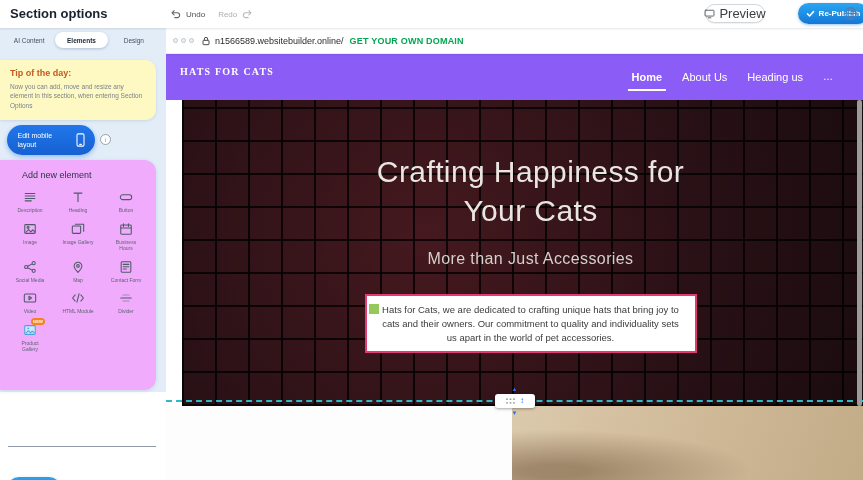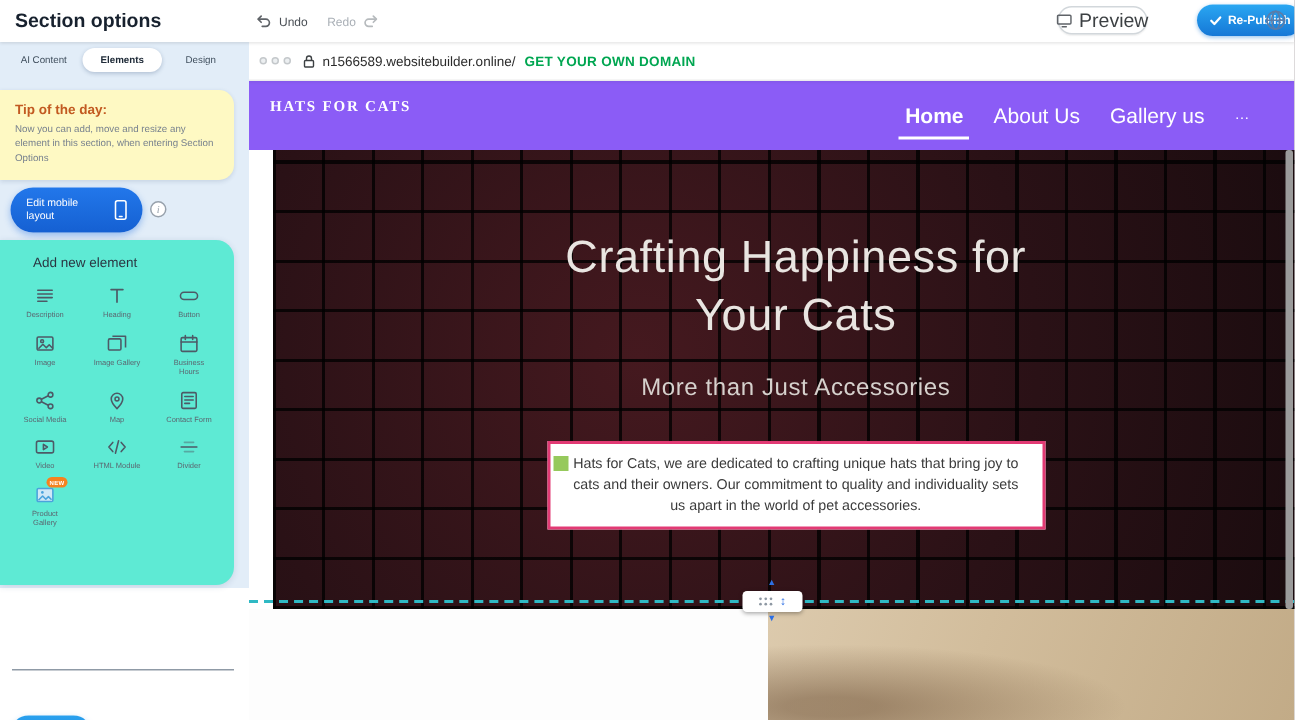--- a/index.html
+++ b/index.html
@@ -38,21 +38,21 @@
   .tip-body { font-size:6.5px; color:#78828e; line-height:1.45; }
 
   .btn-mobile { position:absolute; top:97px; left:7px; width:88px; height:30px; border-radius:16px;
                 background:linear-gradient(180deg,#2277ea,#1560d2); color:#fff; font-size:7px;
                 display:flex; align-items:center; justify-content:center; gap:6px;
                 box-shadow:0 2px 5px rgba(27,107,224,.40); cursor:pointer; z-index:2; }
   .info-dot { position:absolute; top:106px; left:100px; width:11px; height:11px; border-radius:50%;
               border:1px solid #97a1ac; color:#97a1ac; font-size:7px; display:flex; align-items:center;
               justify-content:center; background:#fff; cursor:pointer; z-index:2; font-style:italic; font-family:"Liberation Serif",serif; }
 
-  .add-panel { position:absolute; top:132px; left:0; width:156px; height:230px; background:#5eead4;
+  .add-panel { position:absolute; top:132px; left:0; width:156px; height:230px; background:#f0abfc;
                border-radius:0 12px 12px 0; box-shadow:0 1px 4px rgba(40,70,110,.14); padding:10px 6px 0 6px; z-index:2; }
   .add-title { font-size:9px; color:#2a3642; margin-left:16px; }
   .el-grid { display:grid; grid-template-columns:repeat(3,1fr); margin-top:7px; row-gap:3px; }
   .el-item { display:flex; flex-direction:column; align-items:center; gap:2px; padding:2px 0; cursor:pointer; position:relative; }
   .el-icon { height:16px; display:flex; align-items:center; justify-content:center; }
   .el-label { font-size:5px; color:#5b6670; text-align:center; line-height:1.3; max-width:32px; }
   .badge-new { position:absolute; top:-2px; right:9px; background:#f5821f; color:#fff; font-size:4px;
                font-weight:bold; padding:1px 2px; border-radius:4px; letter-spacing:.2px; }
 
   .sidebar-divider { position:absolute; top:418px; left:8px; width:148px; height:1px; background:#8f9aa6; }
@@ -67,21 +67,21 @@
   .dots { display:flex; gap:3px; margin-left:7px; }
   .dot { width:5px; height:5px; border-radius:50%; background:#eceff1; border:1px solid #c4c8cb; }
   .lock { margin-left:8px; display:flex; align-items:center; }
   .url { font-size:9px; color:#2b2b2b; margin-left:5px; }
   .cta { font-size:9px; font-weight:bold; color:#00a651; margin-left:6px; letter-spacing:.2px; cursor:pointer; }
 
   .site-header { position:absolute; top:26px; left:0; width:100%; height:46px; background:#8b5cf6; z-index:2; }
   .logo { position:absolute; left:14px; top:12px; color:#fff; font-size:10px; font-weight:bold; letter-spacing:1.2px;
           font-family:"Liberation Serif", serif; cursor:pointer; }
   .nav { position:absolute; right:30px; top:0; height:100%; display:flex; align-items:center; gap:20px; }
-  .nav-item { color:#fff; font-size:14px; position:relative; cursor:pointer; }
+  .nav-item { color:#fff; font-size:11px; position:relative; cursor:pointer; }
   .nav-item.active { font-weight:bold; }
   .nav-item.active::after { content:""; position:absolute; left:-4px; right:-4px; bottom:-8px; height:2px; background:#fff; }
   .nav-more { color:#fff; font-size:10px; cursor:pointer; line-height:1; }
 
   .hero { position:absolute; top:72px; left:16px; width:100%; height:306px; overflow:hidden;
           background-color:#1d0e11;
           background-image:
             repeating-linear-gradient(0deg, rgba(0,0,0,.78) 0 2px, transparent 2px 33px),
             repeating-linear-gradient(90deg, rgba(0,0,0,.78) 0 2px, transparent 2px 33px),
             radial-gradient(circle at 35% 45%, #45191f 0%, #2a1116 55%, #190b0e 100%); }
@@ -346,21 +346,21 @@
       </span>
       <span class="url">n1566589.websitebuilder.online/</span>
       <span class="cta">GET YOUR OWN DOMAIN</span>
     </div>
 
     <div class="site-header">
       <div class="logo">HATS FOR CATS</div>
       <div class="nav">
         <span class="nav-item active">Home</span>
         <span class="nav-item">About Us</span>
-        <span class="nav-item">Gallery us</span>
+        <span class="nav-item">Heading us</span>
         <span class="nav-more">…</span>
       </div>
     </div>
 
     <div class="hero">
       <div class="hero-heading">Crafting Happiness for Your Cats</div>
       <div class="hero-sub">More than Just Accessories</div>
       <div class="hero-box">
         <span class="green-handle"></span>
         <span>Hats for Cats, we are dedicated to crafting unique hats that bring joy to cats and their owners. Our commitment to quality and individuality sets us apart in the world of pet accessories.</span>

